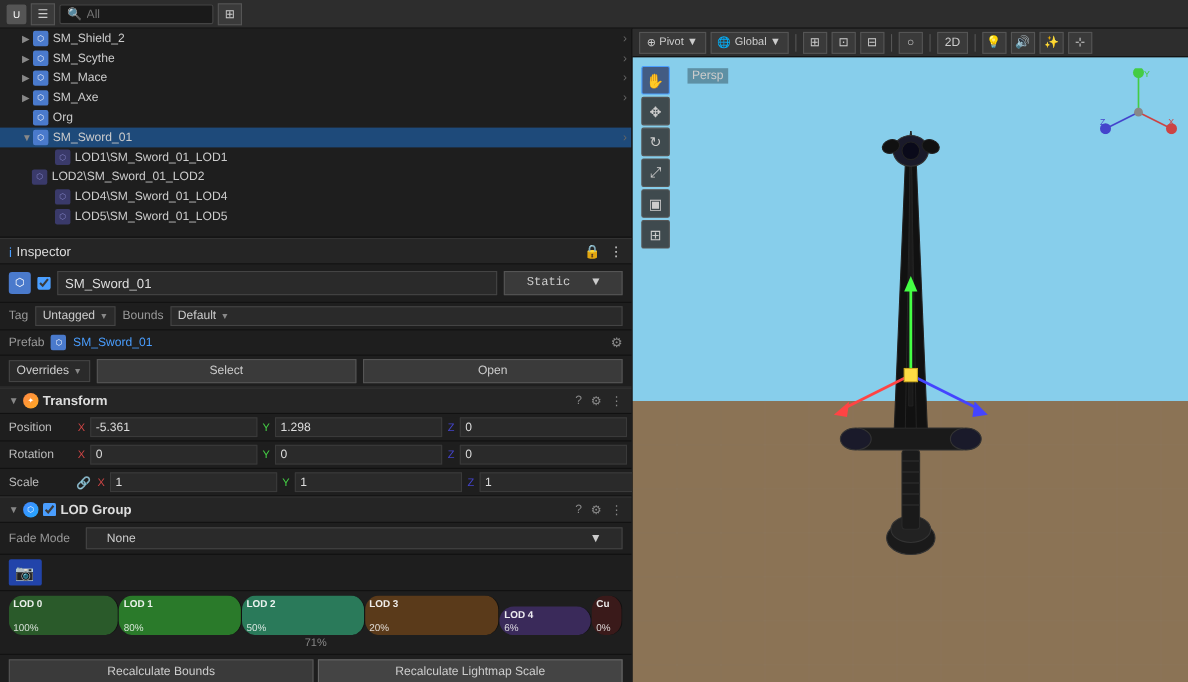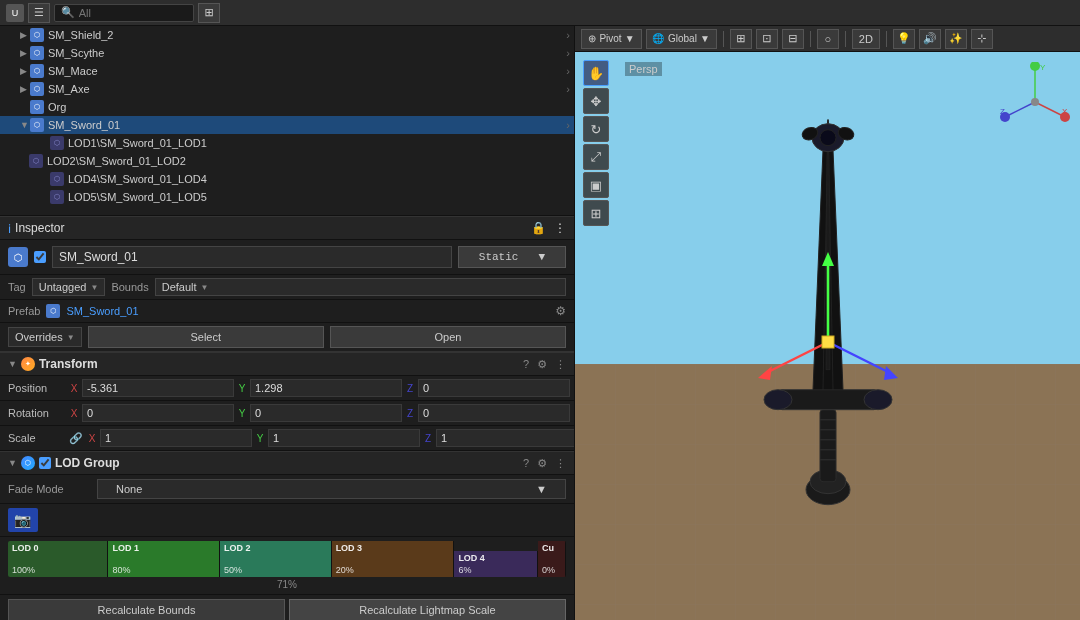--- a/index.html
+++ b/index.html
@@ -365,21 +365,21 @@
       flex: 1;
       min-width: 0;
     }
     .link-icon { color: #666; font-size: 11px; width: 16px; text-align: center; }
 
     
     .lod-fade-row {
       display: flex;
       align-items: center;
       padding: 4px 8px;
-      gap: 19px;
+      gap: 0;
       border-bottom: 1px solid #111;
     }
     .lod-fade-label { color: #999; font-size: 11px; width: 70px; }
     .lod-fade-dropdown {
       flex: 1;
       background: #2a2a2a;
       border: 1px solid #444;
       color: #ccc;
       font-size: 11px;
       padding: 1px 18px;
@@ -419,20 +419,21 @@
     }
     .lod-bar {
       display: flex;
       flex-direction: column;
       align-items: flex-start;
       justify-content: flex-end;
       padding: 2px 4px;
       position: relative;
       overflow: hidden;
       cursor: pointer;
+      border-radius: 13px;
     }
     .lod-bar .lod-name { font-size: 9px; color: rgba(255,255,255,0.9); font-weight: bold; position: absolute; top: 2px; left: 4px; }
     .lod-bar .lod-pct { font-size: 9px; color: rgba(255,255,255,0.8); position: absolute; bottom: 2px; left: 4px; }
     .lod-percent-label {
       font-size: 10px;
       color: #888;
       text-align: center;
       margin-top: 2px;
     }
 

